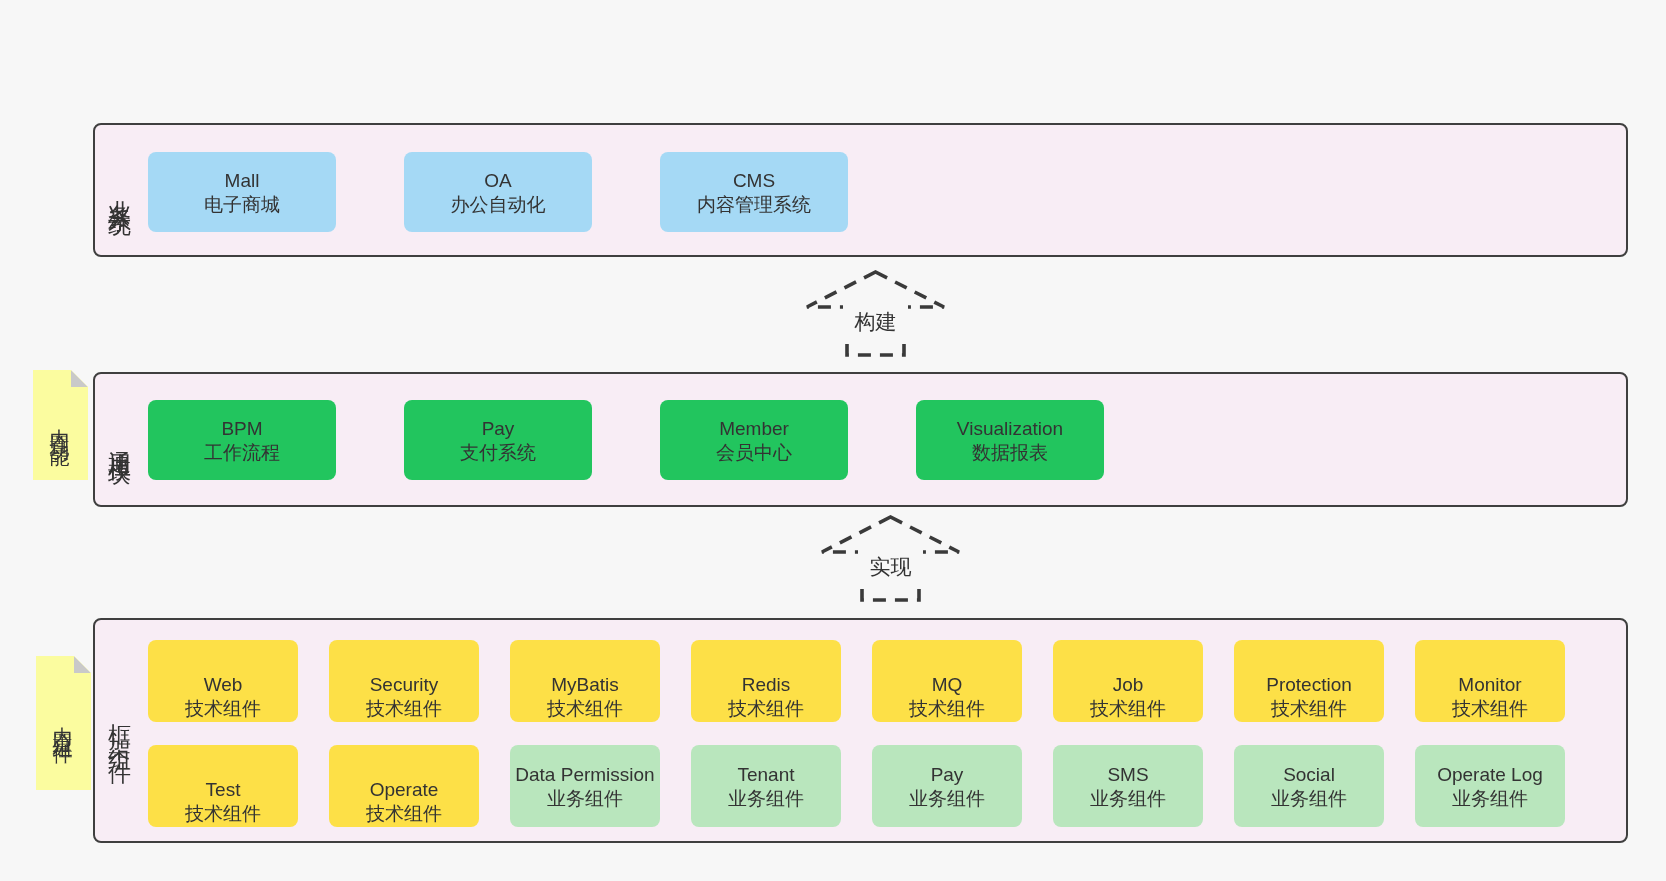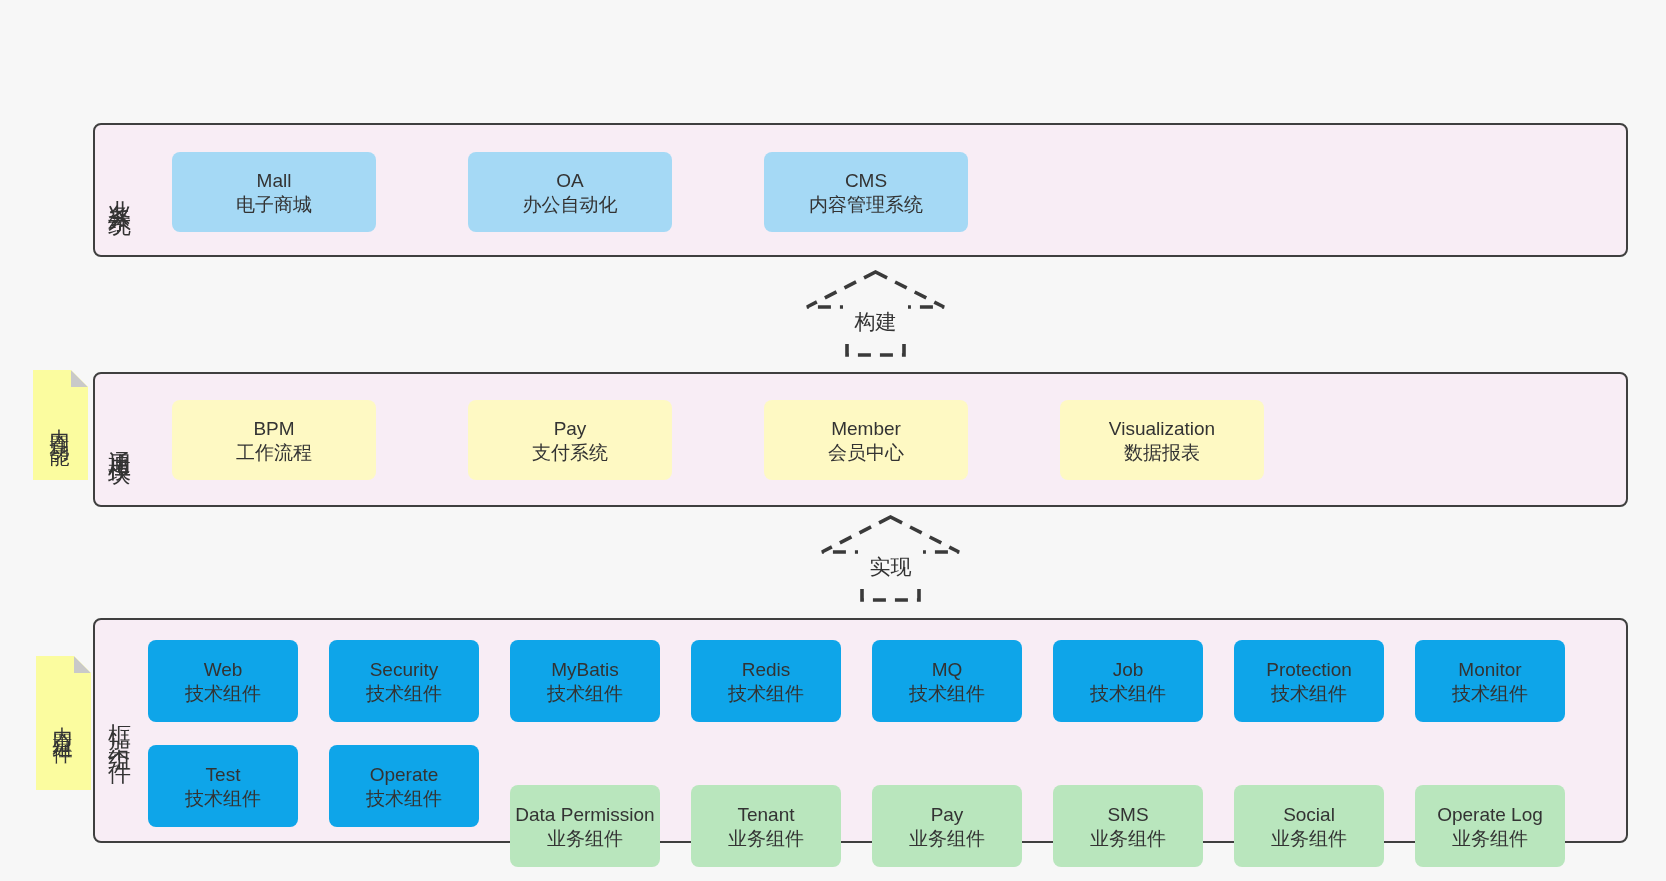--- a/index.html
+++ b/index.html
@@ -18,27 +18,27 @@
   .row{position:absolute;left:53px;display:flex;}
   .cols6{gap:68px;}
   .cols8{gap:31px;}
   #band-1 .row{top:27px;}
   #band-2 .row{top:26px;}
   #band-3 .row-1{top:20px;}
   #band-3 .row-2{top:125px;}
 
   .box{border-radius:8px;display:flex;flex-direction:column;align-items:center;justify-content:center;
     text-align:center;font-size:19px;line-height:24px;box-sizing:border-box;padding:2px;}
-  .cols6 .box{width:204px;height:80px;margin-left:24px;}
+  .cols6 .box{width:188px;height:80px;}
   .cols8 .box{width:150px;height:82px;}
   .blue{background:#a5d9f5;}
   .red{background:#f16c6c;}
-  .pink{background:#fef9c3;}
-  .green{background:#0ea5e9;}
-  .lightgreen{background:#b9e6bd;margin-top:40px;}
+  .pink{background:#22c55e;}
+  .green{background:#fde047;justify-content:flex-end;}
+  .lightgreen{background:#b9e6bd;}
   .box .t2{line-height:23px;}
 
   .sticky{position:absolute;width:55px;background:#fbfc9f;
     clip-path:polygon(0 0, calc(100% - 17px) 0, 100% 17px, 100% 100%, 0 100%);
     display:flex;align-items:center;justify-content:center;}
   #sticky-1{left:33px;top:370px;height:110px;}
   #sticky-2{left:36px;top:656px;height:134px;}
   .sticky .fold{position:absolute;top:0;right:0;width:17px;height:17px;background:#c9c9c9;
     clip-path:polygon(0 0,100% 100%,0 100%);}
   .sticky .stext{writing-mode:vertical-lr;text-orientation:upright;font-size:20px;letter-spacing:6px;color:#333;}

